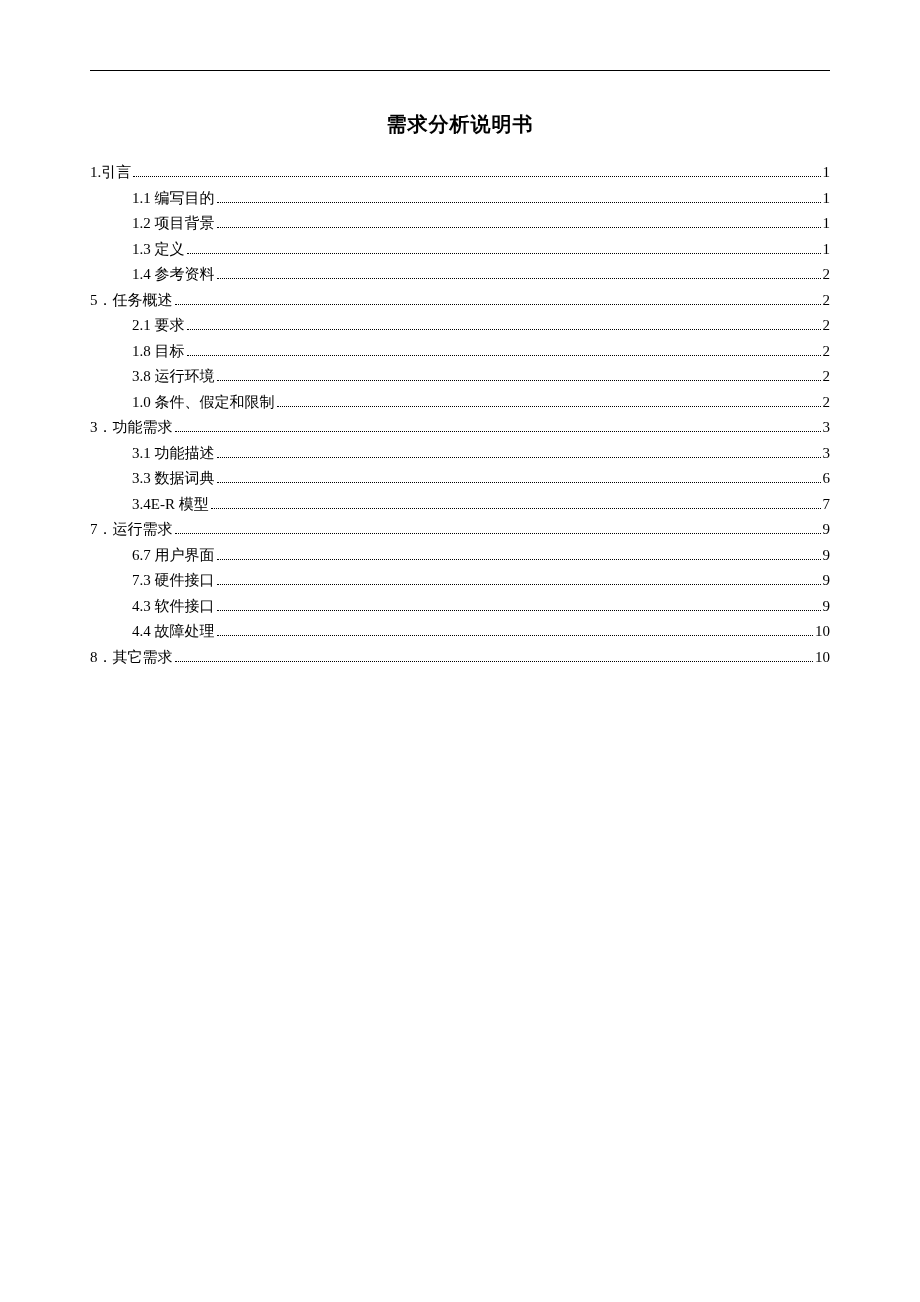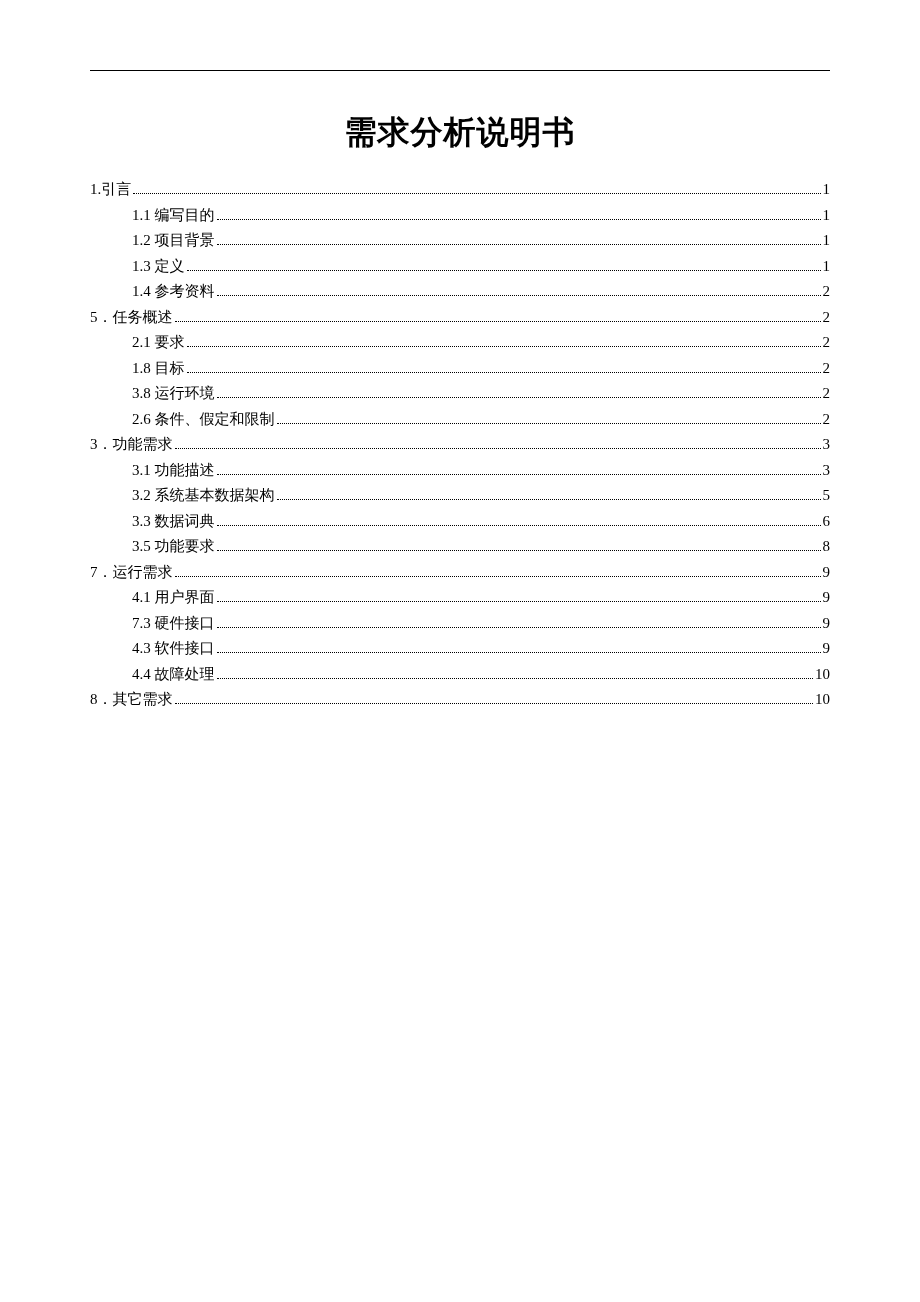--- a/index.html
+++ b/index.html
@@ -16,21 +16,21 @@
     }
     .page {
       padding: 70px 90px 0 90px;
     }
     .top-rule {
       border-top: 1.5px solid #000;
       margin-bottom: 40px;
     }
     .title {
       text-align: center;
-      font-size: 32px;
+      font-size: 20px;
       font-weight: bold;
       margin-bottom: 22px;
       letter-spacing: 1px;
     }
     .toc {
       font-size: 15px;
       line-height: 1.7;
       margin-top: 12px;
     }
     .toc-row {
@@ -104,56 +104,51 @@
         <span class="toc-label">1.8 目标</span>
         <span class="toc-dots"></span>
         <span class="toc-page">2</span>
       </div>
       <div class="toc-row level-2">
         <span class="toc-label">3.8 运行环境</span>
         <span class="toc-dots"></span>
         <span class="toc-page">2</span>
       </div>
       <div class="toc-row level-2">
-        <span class="toc-label">2.6 条件、假定和限制</span>
+        <span class="toc-label">1.0 条件、假定和限制</span>
         <span class="toc-dots"></span>
         <span class="toc-page">2</span>
       </div>
       <div class="toc-row level-1">
         <span class="toc-label">3．功能需求</span>
         <span class="toc-dots"></span>
         <span class="toc-page">3</span>
       </div>
       <div class="toc-row level-2">
         <span class="toc-label">3.1 功能描述</span>
         <span class="toc-dots"></span>
         <span class="toc-page">3</span>
       </div>
       <div class="toc-row level-2">
-        <span class="toc-label">3.2 系统基本数据架构</span>
-        <span class="toc-dots"></span>
-        <span class="toc-page">5</span>
-      </div>
-      <div class="toc-row level-2">
         <span class="toc-label">3.3 数据词典</span>
         <span class="toc-dots"></span>
         <span class="toc-page">6</span>
       </div>
       <div class="toc-row level-2">
-        <span class="toc-label">3.5 功能要求</span>
+        <span class="toc-label">3.4E-R 模型</span>
         <span class="toc-dots"></span>
-        <span class="toc-page">8</span>
+        <span class="toc-page">7</span>
       </div>
       <div class="toc-row level-1">
         <span class="toc-label">7．运行需求</span>
         <span class="toc-dots"></span>
         <span class="toc-page">9</span>
       </div>
       <div class="toc-row level-2">
-        <span class="toc-label">4.1 用户界面</span>
+        <span class="toc-label">6.7 用户界面</span>
         <span class="toc-dots"></span>
         <span class="toc-page">9</span>
       </div>
       <div class="toc-row level-2">
         <span class="toc-label">7.3 硬件接口</span>
         <span class="toc-dots"></span>
         <span class="toc-page">9</span>
       </div>
       <div class="toc-row level-2">
         <span class="toc-label">4.3 软件接口</span>

